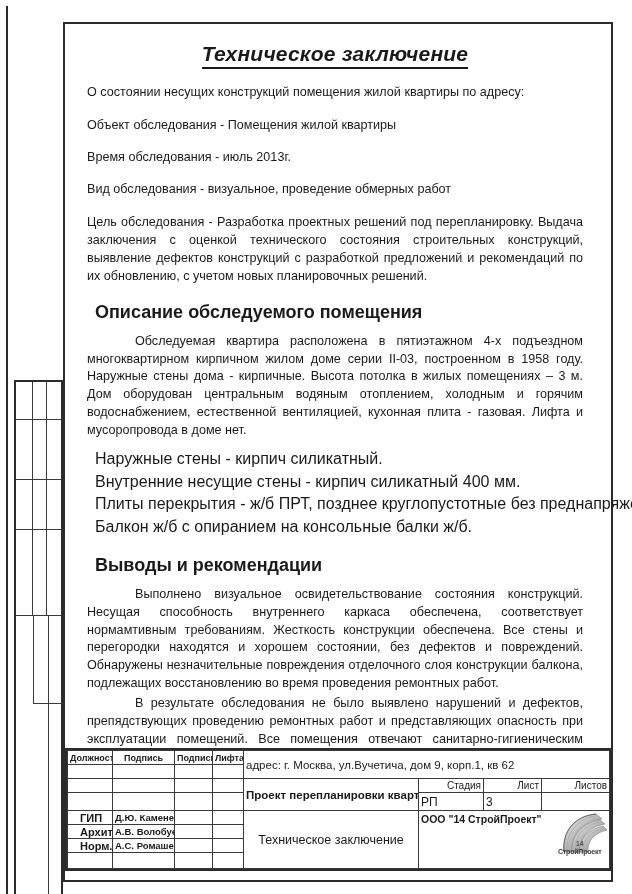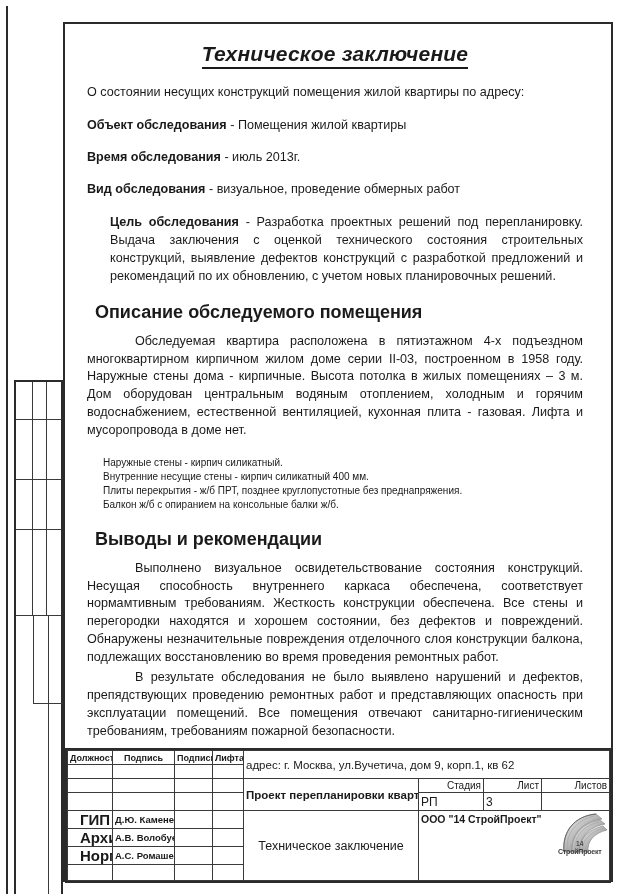--- a/index.html
+++ b/index.html
@@ -88,47 +88,46 @@
     font-size: 12.6px;
     line-height: 1.42;
     margin-bottom: 14px;
   }
 
   .field {
     font-size: 12.6px;
     line-height: 1.45;
     margin-bottom: 14px;
   }
-  .field b { font-weight: bold; }
+  .field b { font-weight: normal; }
 
   .field-just {
     text-align: justify;
     text-justify: inter-word;
-    margin-left: 23px;
   }
 
   .section-head {
     font-size: 18px;
     font-weight: bold;
     margin: 16px 0 10px 8px;
   }
 
   .para {
     font-size: 12.6px;
     line-height: 1.42;
     text-align: justify;
     text-justify: inter-word;
     margin: 0 0 2px 0;
   }
   .para.indent { text-indent: 48px; }
 
   .lines {
-    font-size: 10px;
+    font-size: 16px;
     line-height: 1.42;
-    margin: 16px;
+    margin: 8px;
   }
   .lines div { white-space: nowrap; }
 
   .signature-row {
     display: flex;
     font-size: 12.6px;
     margin-top: 26px;
     margin-bottom: 10px;
     padding-left: 8px;
   }
@@ -159,21 +158,21 @@
     box-sizing: border-box;
     vertical-align: middle;
     overflow: hidden;
     white-space: nowrap;
   }
   .stamp td.hdr {
     text-align: center;
     font-weight: bold;
     font-size: 9px;
   }
-  .stamp td.role { text-align: left; font-size: 15px; font-weight: bold; padding-left: 12px; }
+  .stamp td.role { text-align: left; font-size: 11px; font-weight: bold; padding-left: 12px; }
   .stamp td.person { text-align: left; font-size: 9.5px; font-weight: bold; }
   .stamp td.blank { }
 
   .stamp td.addr {
     text-align: left;
     font-size: 11.5px;
     font-weight: normal;
   }
   .stamp td.proj-title {
     text-align: center;

